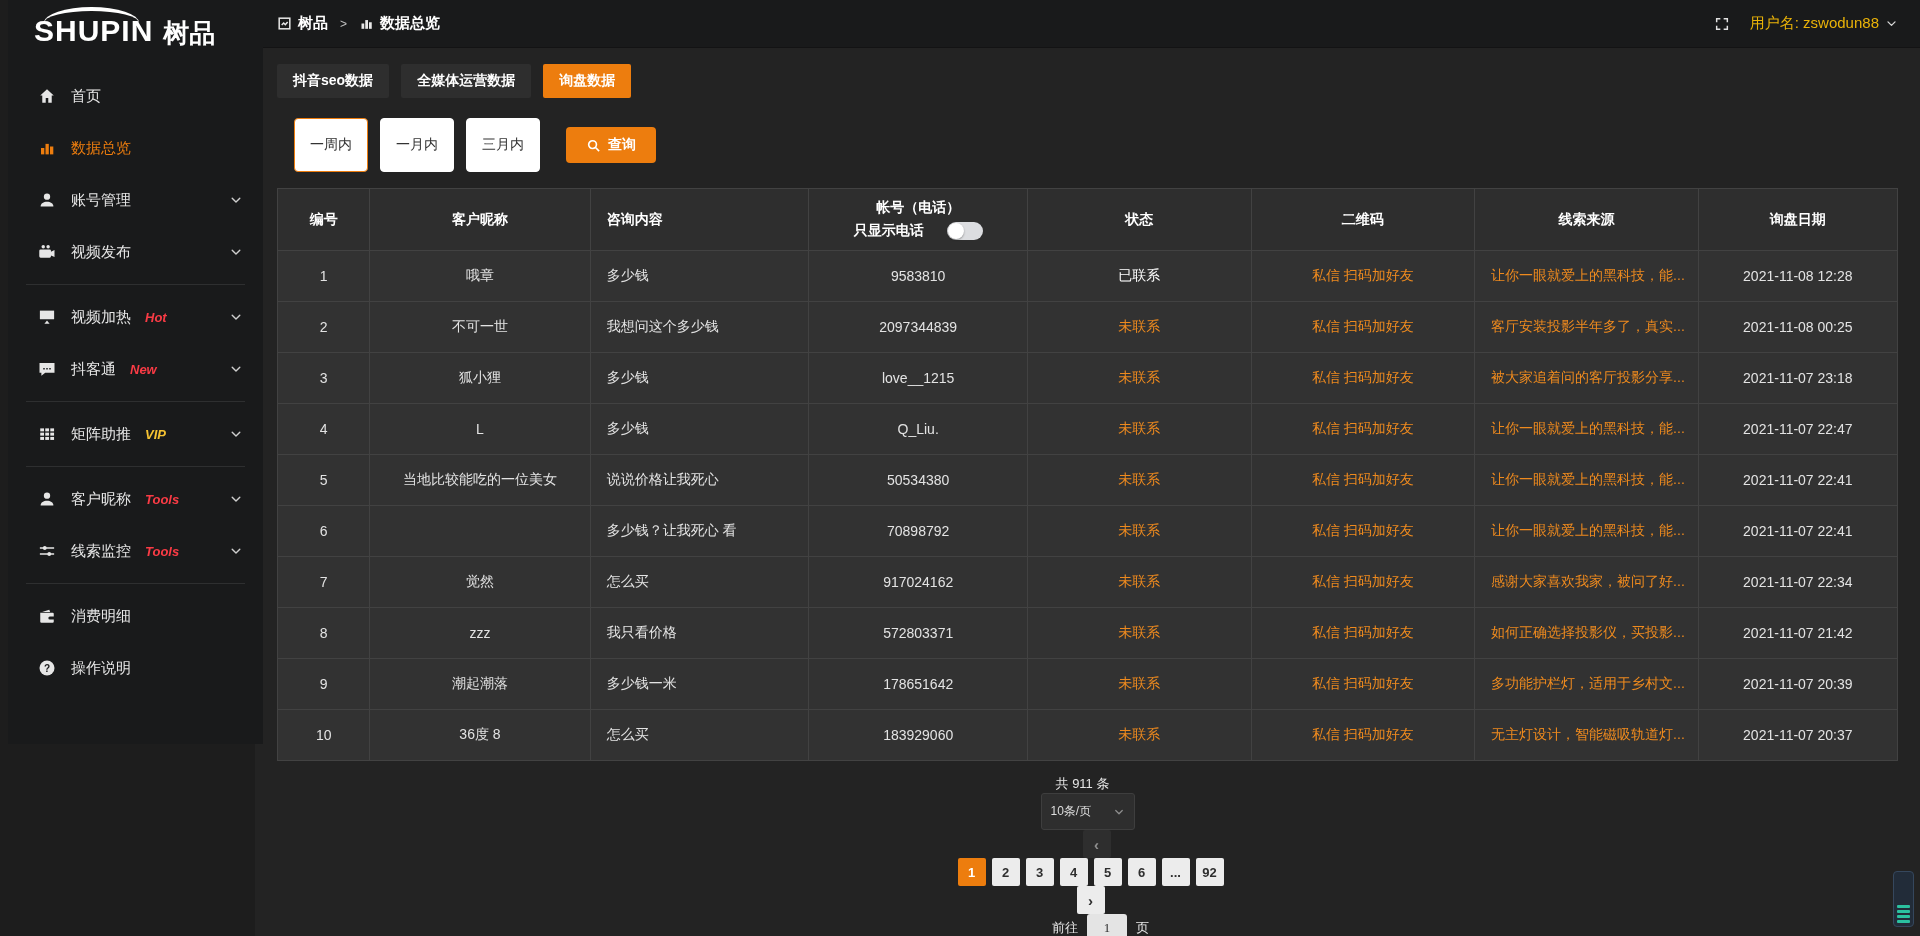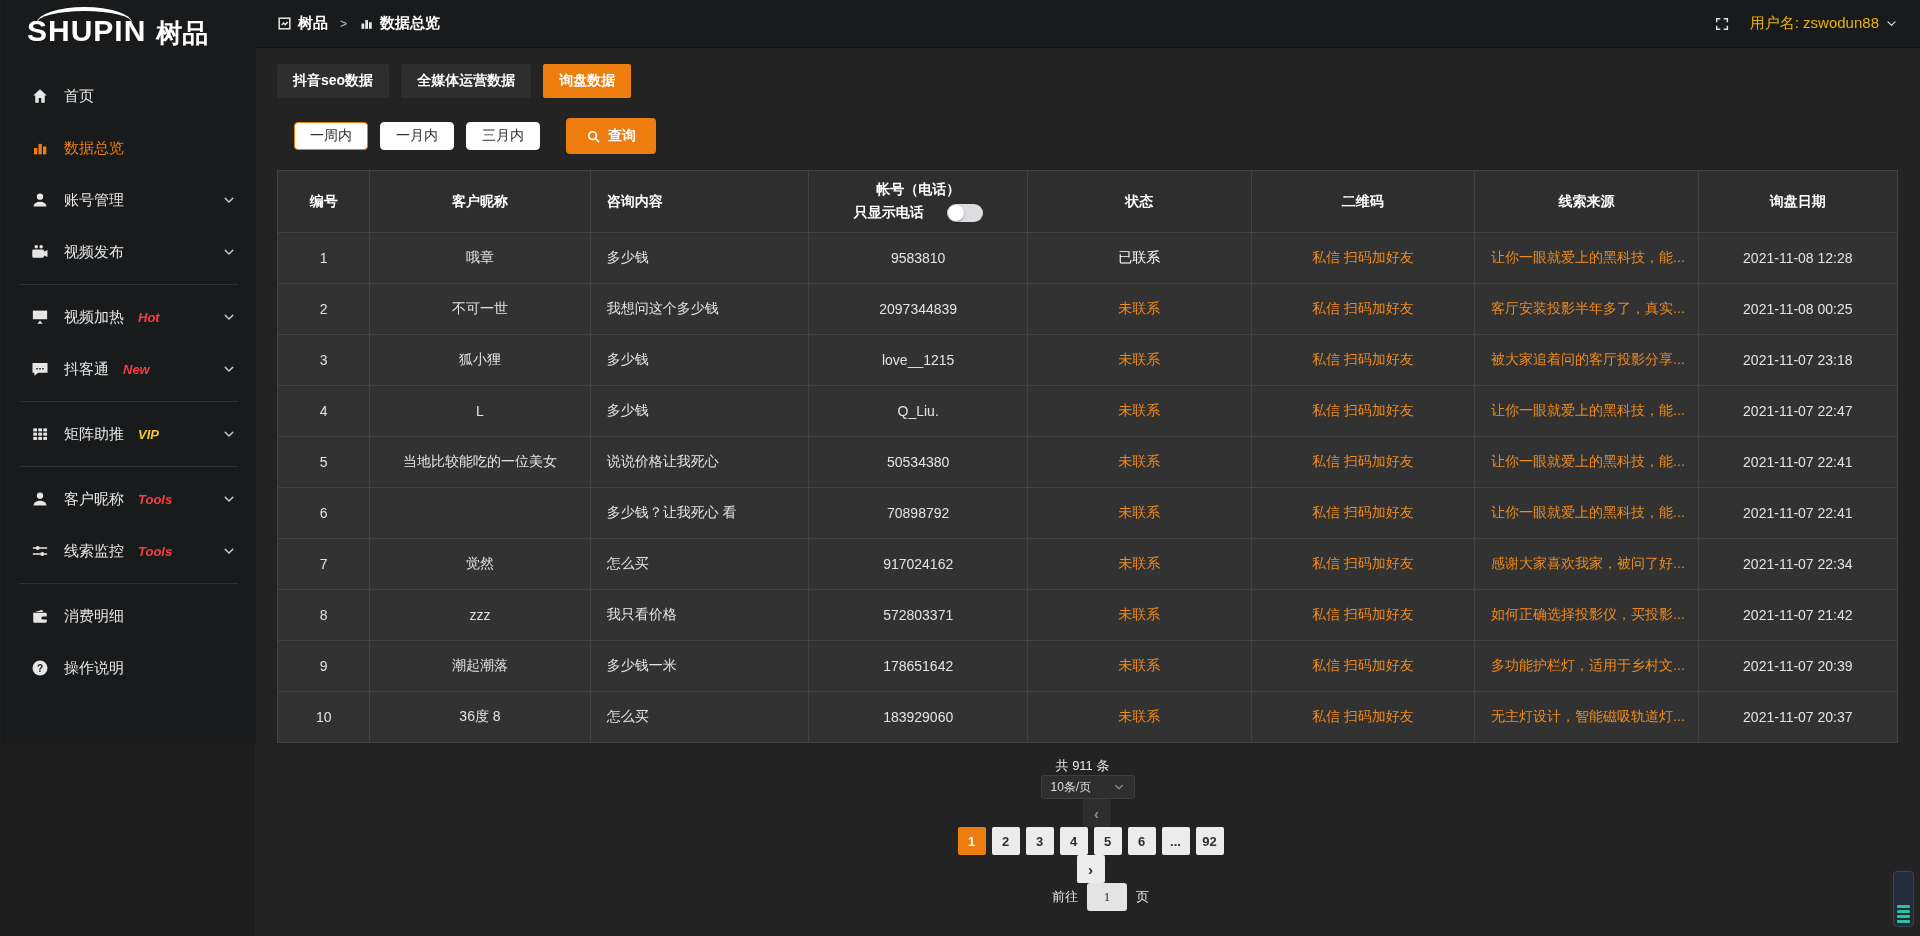--- a/index.html
+++ b/index.html
@@ -4,21 +4,21 @@
 <style>
   * { box-sizing: border-box; margin: 0; padding: 0; }
   html,body { width:1920px; height:936px; overflow:hidden; }
   body {
     font-family: "Liberation Sans", "DejaVu Sans", sans-serif;
     background:#1d1d1d; color:#e8e8e8; position:relative;
   }
   :root { --accent:#ed7d0e; --link:#ee8a1e; }
 
   
-  .sidebar { position:absolute; left:1px; top:0; width:255px; height:744px; background:#191a1b; z-index:2;text-align:center; }
+  .sidebar { position:absolute; left:8px; top:0; width:255px; height:744px; background:#191a1b; z-index:2;text-align:center; }
   .logo { display:flex; align-items:flex-end; gap:10px; padding:16px 10px 10px 26px; cursor:default; }
   .logo-en { position:relative; font-size:30px; font-weight:800; color:#fff; letter-spacing:1px; line-height:1; }
   .logo-en::before { content:""; position:absolute; left:10px; right:14px; top:-9px; height:12px;
                      border-top:4px solid #fff; border-radius:50% 50% 0 0 / 100% 100% 0 0; }
   .logo-cn { font-size:26px; font-weight:800; color:#fff; line-height:1; }
   .menu { padding-top:14px; }
   .side-item { display:flex; align-items:center; height:52px; padding:0 20px 0 30px;
                font-size:15px; color:#e6e6e6; cursor:pointer; }
   .side-item.active { color:var(--accent); }
   .s-icon { width:18px; height:18px; margin-right:15px; flex:0 0 auto; color:inherit; }
@@ -50,21 +50,21 @@
   .tabs { display:flex; gap:12px; }
   .tab { background:#2e2e2e; color:#fff; font-size:14px; font-weight:700; padding:0 16px; height:34px;
          display:flex; align-items:center; border-radius:2px; cursor:pointer; }
   .tab.active { background:var(--accent); }
 
   .filters { margin-top:20px; display:flex; align-items:center; }
   .select { width:205px; height:36px; background:#2c2c2c; border:1px solid #3e3e3e; border-radius:4px;
             display:flex; align-items:center; padding:0 12px; color:#8f8f8f; font-size:14px; cursor:pointer; }
   .sel-chev { margin-left:auto; width:14px; height:14px; color:#8f8f8f; }
   .sel-chev svg { width:100%; height:100%; display:block; }
-  .pbtn { height:28px; min-width:74px; padding:0 14px; background:#fff; color:#333; border-radius:4px;
+  .pbtn { height:54px; min-width:74px; padding:0 14px; background:#fff; color:#333; border-radius:4px;
           display:flex; align-items:center; justify-content:center; font-size:14px; margin-left:12px;
           cursor:pointer; border:1px solid #fff; }
   .pbtn:first-of-type { margin-left:17px; }
   .pbtn.selected { border:1px solid var(--accent); }
   .qbtn { height:36px; padding:0 20px; background:var(--accent); color:#fff; border-radius:4px;
           display:flex; align-items:center; gap:7px; font-size:14px; font-weight:700; margin-left:26px; cursor:pointer; }
   .q-icon { width:15px; height:15px; }
   .q-icon svg { width:100%; height:100%; display:block; }
 
   
@@ -78,21 +78,21 @@
   .link { color:var(--link); cursor:pointer; }
   .th-stack { display:flex; flex-direction:column; align-items:center; gap:5px; }
   .th-sub { display:flex; align-items:center; gap:23px; font-weight:700; font-size:14px; color:#fff; }
   .switch { width:36px; height:18px; background:#dcdde0; border-radius:9px; position:relative; cursor:pointer; display:inline-block; }
   .switch::after { content:""; position:absolute; left:1px; top:1px; width:16px; height:16px;
                    background:#fff; border-radius:50%; box-shadow:0 1px 2px rgba(0,0,0,.35); }
 
   
   .pagination { margin-top:14px; display:flex; align-items:center; font-size:13px; color:#e6e6e6;flex-direction:column; }
   .pg-total { margin-right:10px; }
-  .pg-size { width:94px; height:24px; background:#2e2e2e; border:1px solid #3e3e3e; border-radius:3px;
+  .pg-size { width:94px; height:37px; background:#2e2e2e; border:1px solid #3e3e3e; border-radius:3px;
              display:flex; align-items:center; padding:0 9px; font-size:12px; color:#ddd; cursor:pointer; }
   .pg-size .sel-chev { width:12px; height:12px; }
   .pg-btn { min-width:28px; height:28px; padding:0 4px; border-radius:2px; background:#ececec; color:#2f2f2f;
             display:flex; align-items:center; justify-content:center; font-size:13px; font-weight:700;
             margin-left:6px; cursor:pointer; }
   .pg-btn.prev { background:#2e2e2e; color:#8f8f8f; margin-left:18px; }
   .pg-btn.active { background:var(--accent); color:#fff; }
   .pg-arrow { font-size:15px; line-height:1; }
   .pg-goto { display:flex; align-items:center; gap:9px; margin-left:26px;font-family:Liberation Serif, serif; }
   .pg-input { width:40px; height:28px; background:#e4e4e4; color:#2f2f2f; border-radius:3px;

